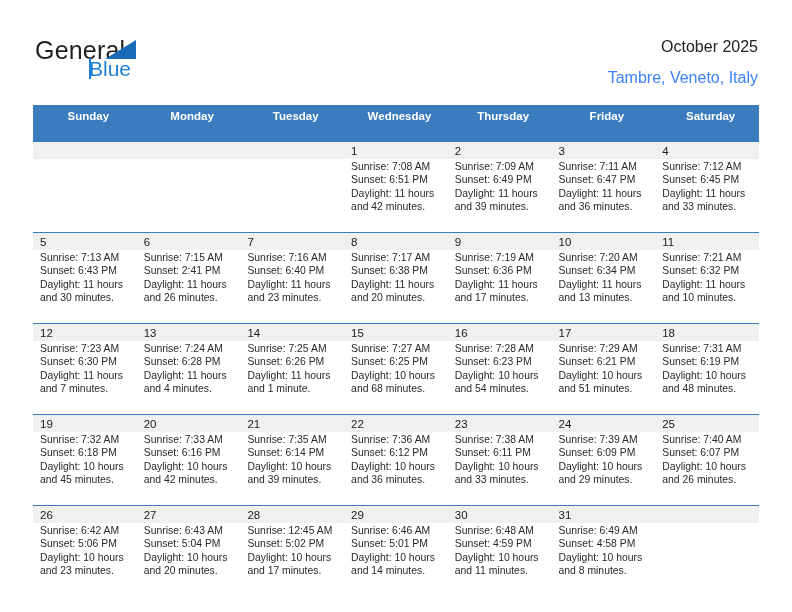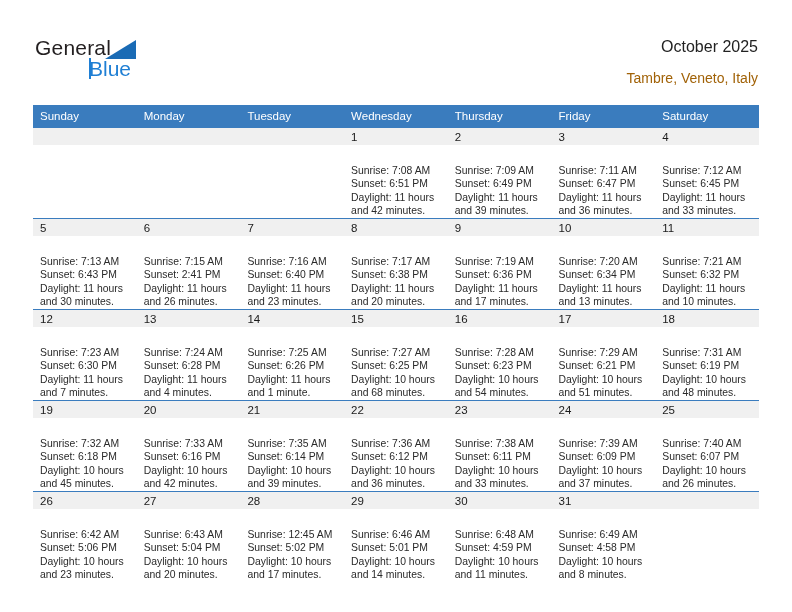--- a/index.html
+++ b/index.html
@@ -32,21 +32,21 @@
     position: absolute;
     left: 35px;
     top: 36px;
     width: 230px;
     height: 52px;
   }
   .logo-general {
     position: absolute;
     left: 0;
     top: 0;
-    font-size: 21px;
+    font-size: 25px;
     color: #231f20;
     letter-spacing: .2px;
     font-family: "Liberation Sans", sans-serif;
   }
   .logo-triangle {
     position: absolute;
     left: 70px;
     top: 4px;
     width: 0;
     height: 0;
@@ -77,43 +77,43 @@
     text-align: right;
   }
   .cal-title {
     font-size: 16px;
     color: #222222;
     line-height: 30px;
     font-weight: normal;
     white-space: nowrap;
   }
   .cal-sub {
-    font-size: 14px;
-    color: #a16207;
+    font-size: 16px;
+    color: #3b82f6;
     line-height: 20px;
     margin-top: 6px;
     white-space: nowrap;
   }
 
   
   .cal {
     position: absolute;
     left: 33px;
     top: 105px;
     width: 726px;
     border-collapse: collapse;
     table-layout: fixed;
   }
   .cal th {
     background: #3a7cbe;
     color: #ffffff;
     font-size: 11.5px;
-    font-weight: normal;
-    text-align: left;
-    padding: 5px 0 5px 7px;
+    font-weight: bold;
+    text-align: center;
+    padding: 5px 0 19px 7px;
     height: 11px;
     border: none;
   }
   .cal td {
     vertical-align: top;
     padding: 0;
     border: none;
     width: 103.7px;
     height: 90px;
     background: #ffffff;
@@ -132,21 +132,21 @@
     padding: 2px 0 0 7px;
     box-sizing: border-box;
     font-size: 11.5px;
     color: #1a1a1a;
     line-height: 14px;
   }
   td.empty .daynum-strip {
     background: #f0f0f0;
   }
   .info {
-    padding: 19px 6px 0 7px;
+    padding: 1px 6px 0 7px;
     font-size: 10.4px;
     line-height: 13.4px;
     color: #2a2a2a;
   }
   .info div { white-space: nowrap; }
 </style>
 </head>
 <body>
 
 <div class="page">
@@ -453,21 +453,21 @@
               </div>
             </div>
           </td>
           <td>
             <div class="daybox">
               <div class="daynum-strip">24</div>
               <div class="info">
                 <div>Sunrise: 7:39 AM</div>
                 <div>Sunset: 6:09 PM</div>
                 <div>Daylight: 10 hours</div>
-                <div>and 37 minutes.</div>
+                <div>and 29 minutes.</div>
               </div>
             </div>
           </td>
           <td>
             <div class="daybox">
               <div class="daynum-strip">25</div>
               <div class="info">
                 <div>Sunrise: 7:40 AM</div>
                 <div>Sunset: 6:07 PM</div>
                 <div>Daylight: 10 hours</div>

